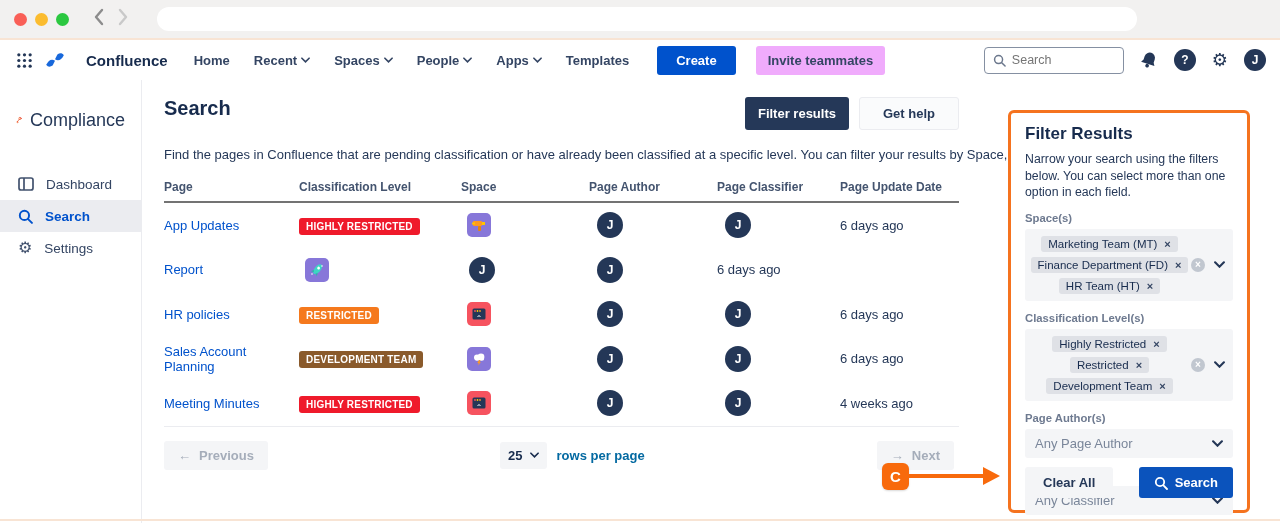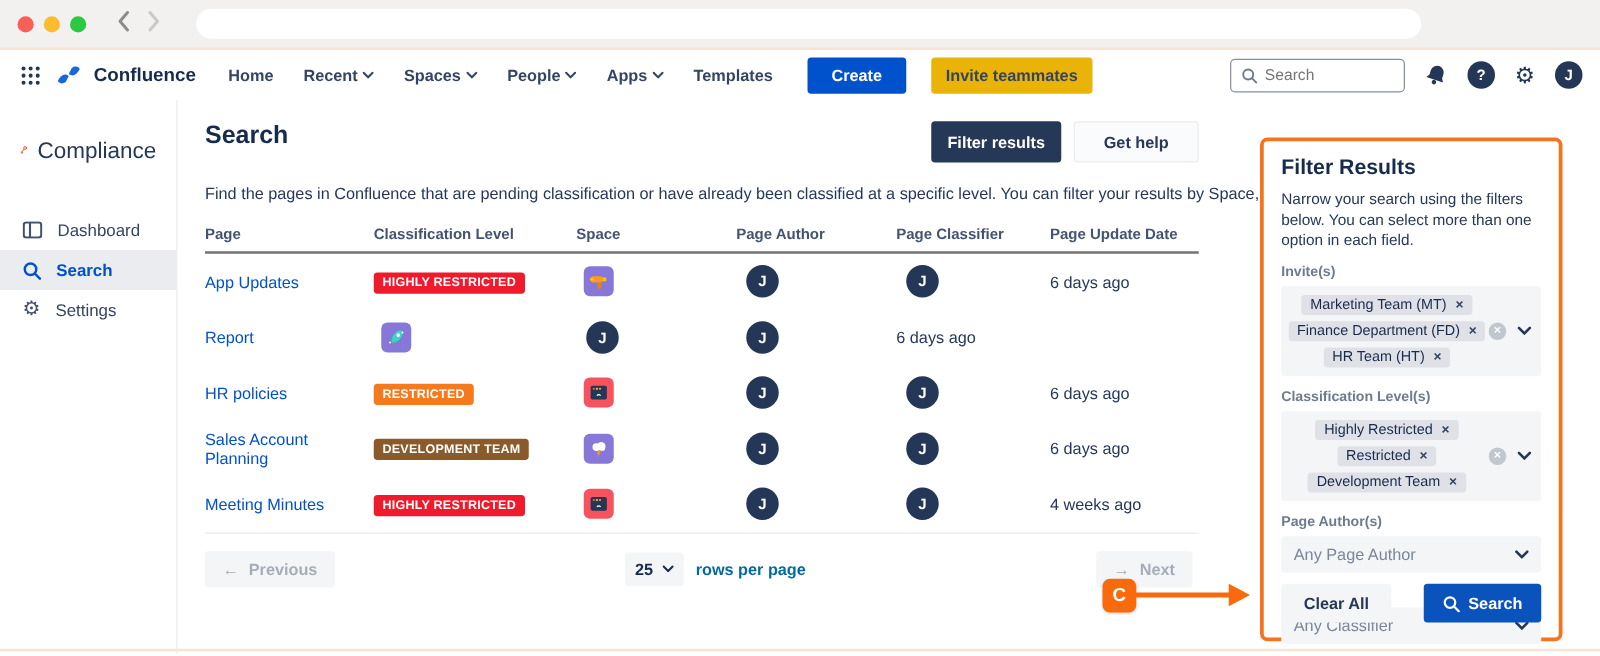--- a/index.html
+++ b/index.html
@@ -14,26 +14,26 @@
   .light.red { background:#F95F57; }
   .light.yellow { background:#FBBC2F; }
   .light.green { background:#2BC840; }
   .navbtns { display:flex; gap:12px; margin-right:28px; align-items:center; }
   .url-bar { flex:1; max-width:980px; height:24px; background:#fff; border:none; border-radius:12px; outline:none; padding:0 14px; font-size:12px; }
 
   
   .navbar { height:40px; display:flex; align-items:center; padding:0 14px; background:#fff; }
   .nav-left { display:flex; align-items:center; gap:10px; }
   .icon-btn { background:none; border:none; cursor:pointer; display:flex; align-items:center; justify-content:center; padding:2px; }
-  .logo-wrap { display:flex; align-items:center; gap:10px; margin-right:16px; }
+  .logo-wrap { display:flex; align-items:center; gap:21px; margin-right:16px; }
   .logo-text { font-size:15px; font-weight:700; color:#172B4D; }
   .nav-menu { display:flex; align-items:center; gap:24px; margin-right:18px; }
   .nav-item { display:flex; align-items:center; gap:4px; font-size:13px; font-weight:600; color:#344563; background:none; border:none; cursor:pointer; font-family:inherit; }
   .btn-create { background:#0052CC; color:#fff; font-size:13px; font-weight:700; border:none; border-radius:3px; padding:7px 19px; cursor:pointer; margin-right:10px; font-family:inherit; }
-  .btn-invite { background:#eab308; color:#344563; font-size:13px; font-weight:700; border:none; border-radius:3px; padding:7px 12px; cursor:pointer; font-family:inherit;text-align:right; }
+  .btn-invite { background:#f0abfc; color:#344563; font-size:13px; font-weight:700; border:none; border-radius:3px; padding:7px 12px; cursor:pointer; font-family:inherit;text-align:right; }
   .nav-right { margin-left:auto; display:flex; align-items:center; gap:14px; }
   .nav-search { display:flex; align-items:center; gap:6px; width:140px; height:27px; border:1.5px solid #8590A2; border-radius:4px; padding:0 8px; background:#fff; }
   .nav-search input { border:none; outline:none; width:100px; font-size:12.5px; color:#344563; font-family:inherit; background:transparent; }
   .circle-icon { width:22px; height:22px; border-radius:50%; background:#243757; color:#fff; display:flex; align-items:center; justify-content:center; font-size:12px; font-weight:700; border:none; cursor:pointer; }
   .gear-glyph { font-size:18px; color:#243757; line-height:1; }
 
   
   .page-body { display:flex; height:443px; position:relative; }
   .sidebar { width:142px; border-right:1px solid #EBECF0; padding-top:22px; flex-shrink:0; }
   .side-logo { display:flex; align-items:center; gap:8px; padding:0 16px; margin-bottom:30px; }
@@ -369,21 +369,21 @@
           <span>Next</span>
         </button>
       </div>
     </div>
   </div>
 
   <div class="panel">
     <div class="panel-title">Filter Results</div>
     <div class="panel-desc">Narrow your search using the filters below. You can select more than one option in each field.</div>
 
-    <div class="f-label">Invite(s)</div>
+    <div class="f-label">Space(s)</div>
     <div class="multiselect">
       <span class="tag">
           <span>Marketing Team (MT)</span>
           <span class="tag-x">×</span>
         </span>
       <span class="tag">
           <span>Finance Department (FD)</span>
           <span class="tag-x">×</span>
         </span>
       <span class="tag">

